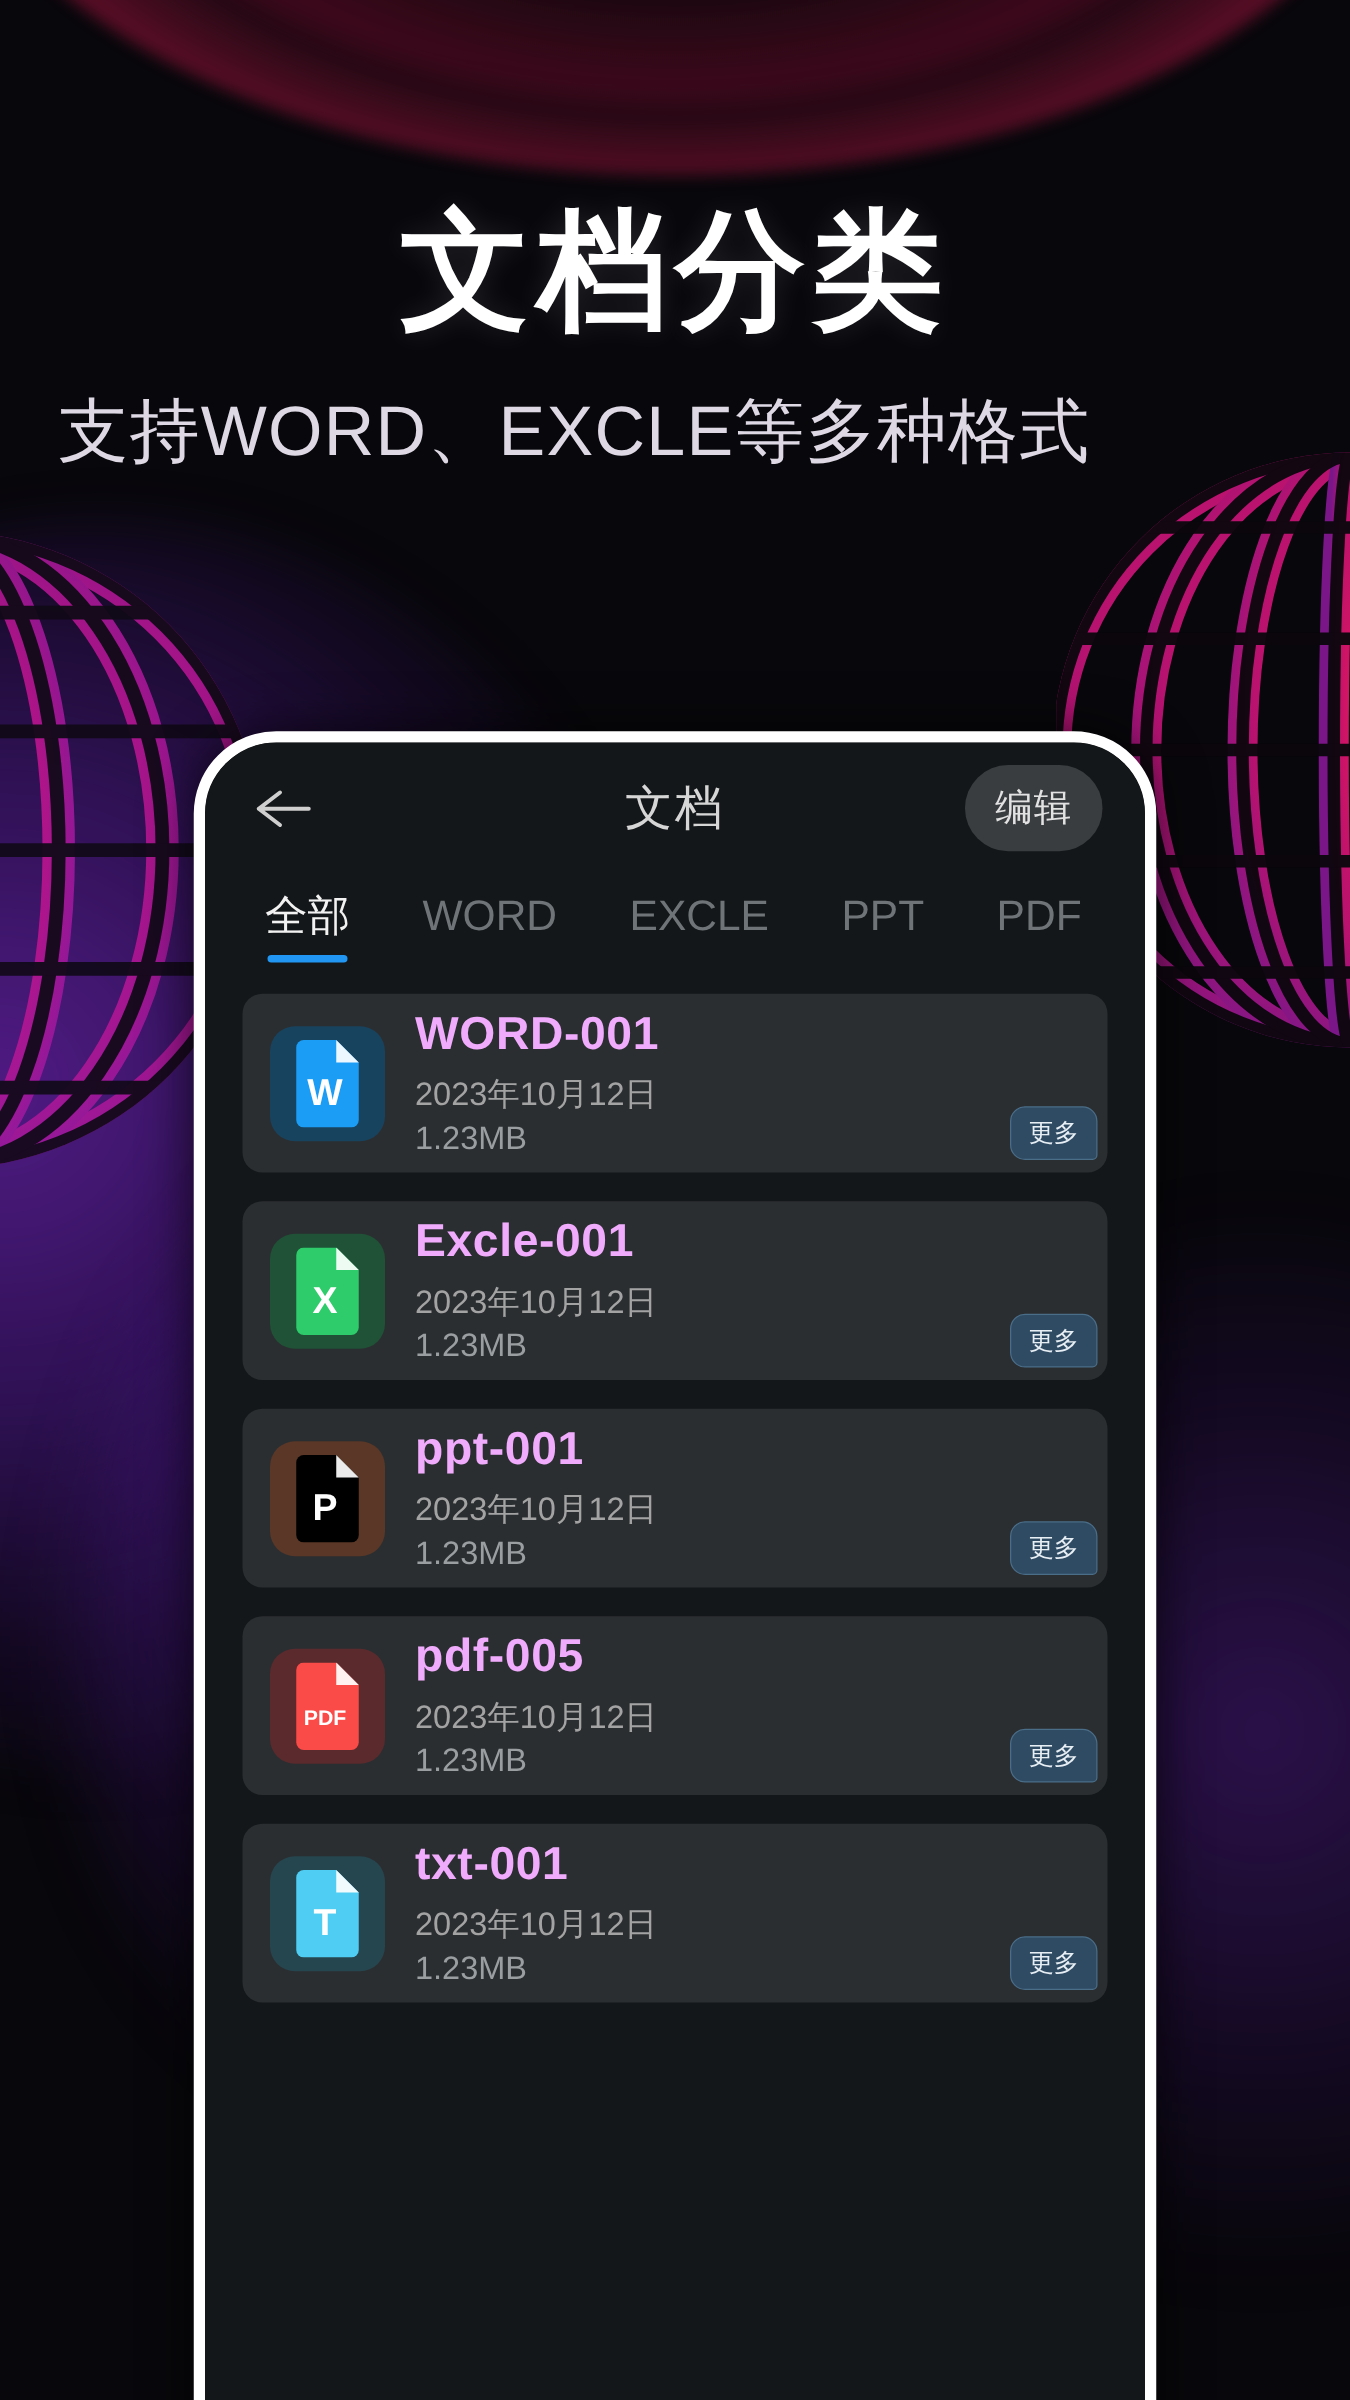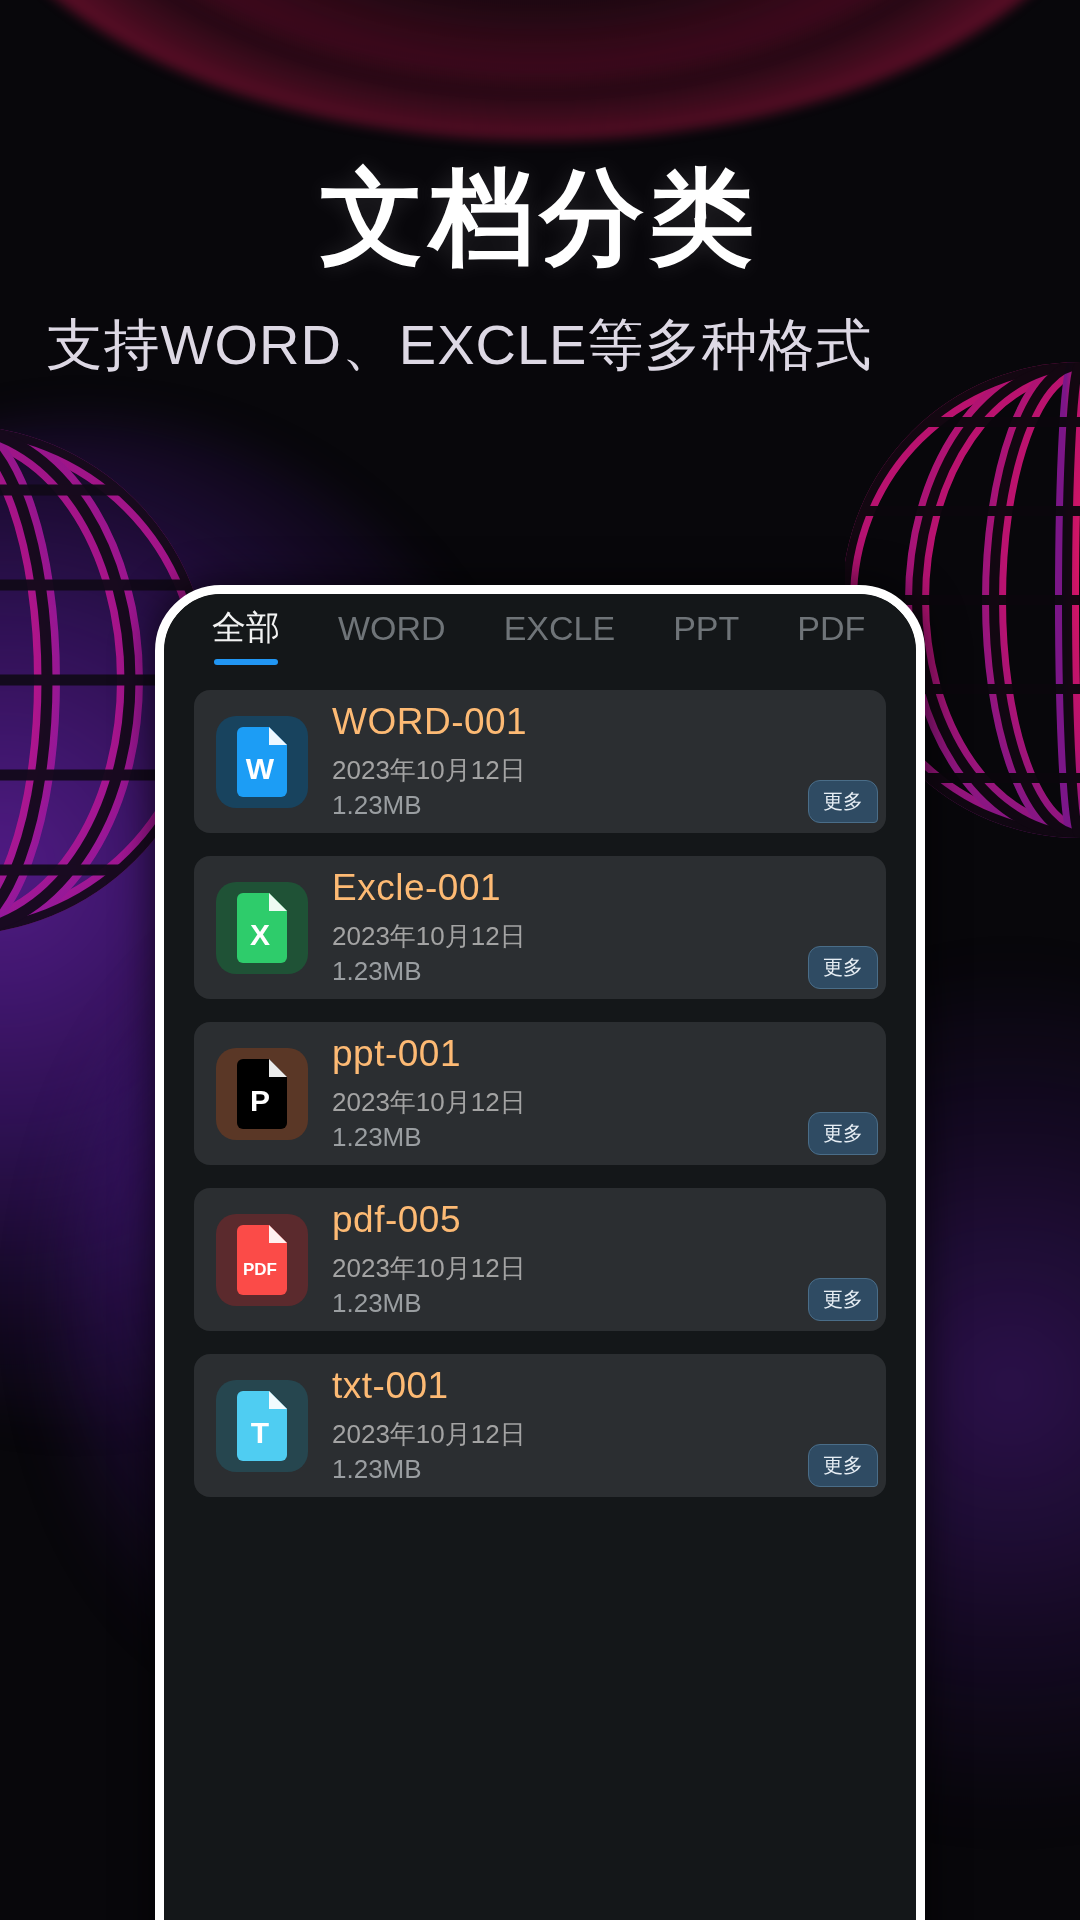--- a/index.html
+++ b/index.html
@@ -150,21 +150,21 @@
     display:flex; align-items:center;
     padding:0 22px;
   }
   .doc-icon{
     width:92px; height:92px; border-radius:20px;
     flex:0 0 92px;
     display:flex; align-items:center; justify-content:center;
     margin-right:24px;
   }
   .doc-meta{ display:flex; flex-direction:column; justify-content:center; }
-  .doc-name{ color:#fdba74; font-size:37px; margin-bottom:10px; letter-spacing:.5px; }
+  .doc-name{ color:#f0abfc; font-size:37px; margin-bottom:10px; letter-spacing:.5px;font-weight:bold; }
   .doc-date{ color:#a3a3a3; font-size:26px; line-height:1.32; }
   .doc-size{ color:#9a9ea1; font-size:26px; line-height:1.32; }
   .more-btn{
     position:absolute; right:8px; bottom:10px;
     background:#2f4b63; color:#e7eef4;
     border-radius:12px 12px 4px 12px;
     padding:7px 14px; font-size:20px;
     border:1px solid #4a6d88;
   }
   svg{ display:block; }
@@ -254,20 +254,29 @@
     </svg>
   </div>
 </div>
 
 <div class="headline">文档分类</div>
 <div class="subhead">支持WORD、EXCLE等多种格式</div>
 
 <div id="phone">
   <div class="screen">
 
+    <div class="appbar">
+      <div class="back-arrow">
+        <svg width="48" height="40" viewBox="0 0 48 40">
+          <path d="M22 7 L5 20 L22 33 M5 20 L45 20" fill="none" stroke="#cfcfcf" stroke-width="3.2" stroke-linecap="round" stroke-linejoin="round"></path>
+        </svg>
+      </div>
+      <div class="appbar-title">文档</div>
+      <div class="edit-btn">编辑</div>
+    </div>
 
     <div class="tabs">
       <div class="tab active">全部</div>
       <div class="tab">WORD</div>
       <div class="tab">EXCLE</div>
       <div class="tab">PPT</div>
       <div class="tab">PDF</div>
       <div class="tab">TXT</div>
     </div>
 

